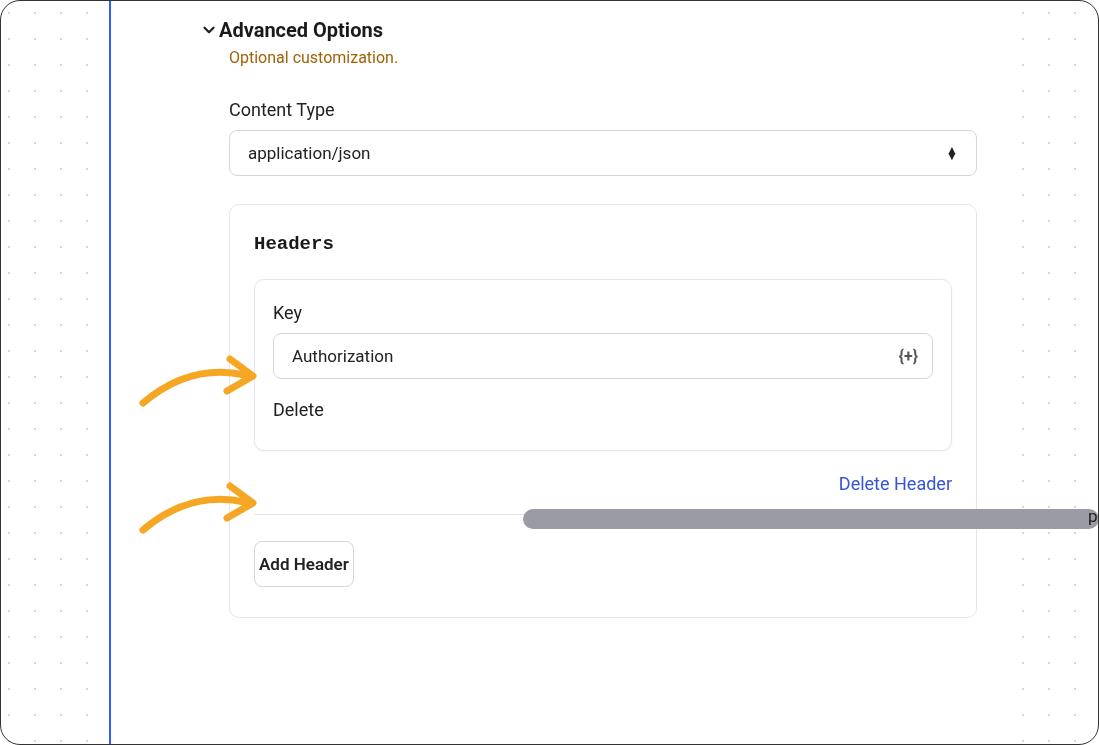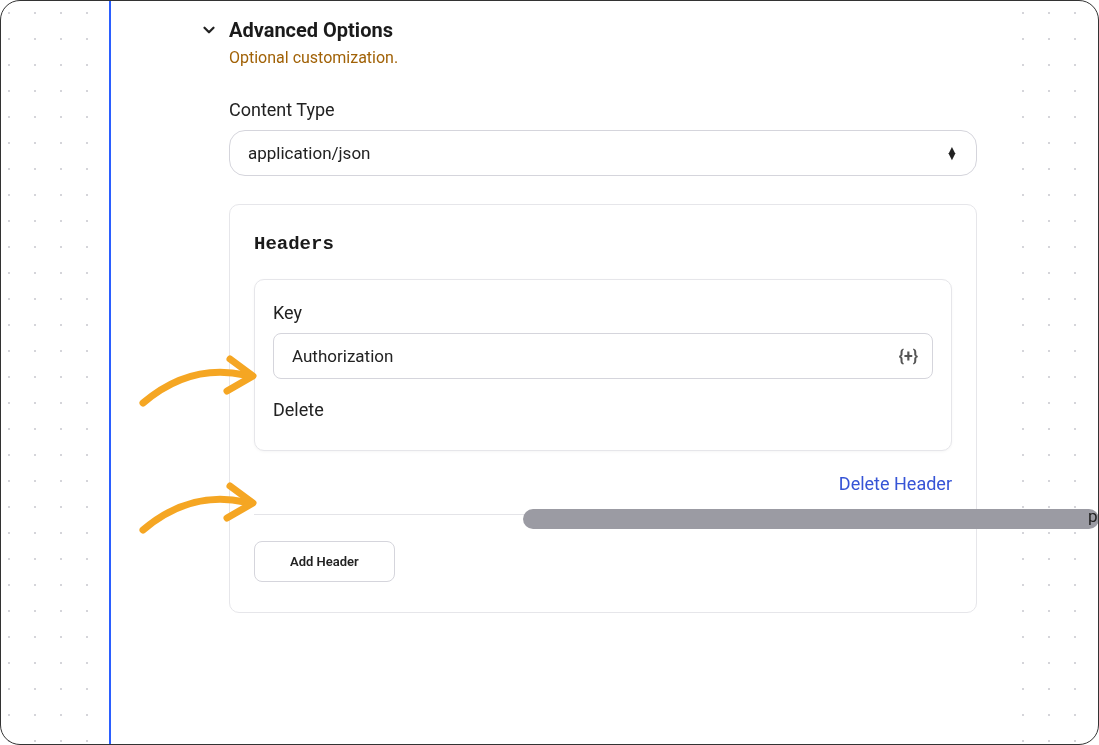--- a/index.html
+++ b/index.html
@@ -58,21 +58,21 @@
       right: 100px;
       top: 0;
       bottom: 0;
       background: #fff;
       padding: 18px 0 30px 0;
     }
     
     .section-header {
       display: flex;
       align-items: center;
-      gap: 10px;
+      gap: 0;
       margin-left: 88px;
       margin-bottom: 6px;
     }
     .chevron {
       width: 20px;
       height: 20px;
       display: flex;
       align-items: center;
       justify-content: center;
       color: #222;
@@ -96,21 +96,21 @@
     
     .label {
       font-size: 18px;
       color: #222;
       margin-bottom: 10px;
     }
     
     .select-wrap {
       position: relative;
       border: 1px solid #d5d5dc;
-      border-radius: 16px;
+      border-radius: 8px;
       padding: 12px 18px;
       font-size: 17px;
       color: #222;
       display: flex;
       align-items: center;
       justify-content: space-between;
       background: #fff;
       cursor: pointer;
       margin-bottom: 28px;
     }
@@ -200,22 +200,22 @@
     .divider {
       height: 1px;
       background: #e4e4e8;
       margin-bottom: 26px;
     }
     
     .add-btn {
       display: inline-block;
       border: 1px solid #d5d5dc;
       border-radius: 8px;
-      padding: 12px 35px;
-      font-size: 13px;
+      padding: 12px 4px;
+      font-size: 17px;
       font-weight: 600;
       color: #222;
       background: #fff;
       cursor: pointer;
     }
     
     
     .arrow-annot {
       position: absolute;
       pointer-events: none;

